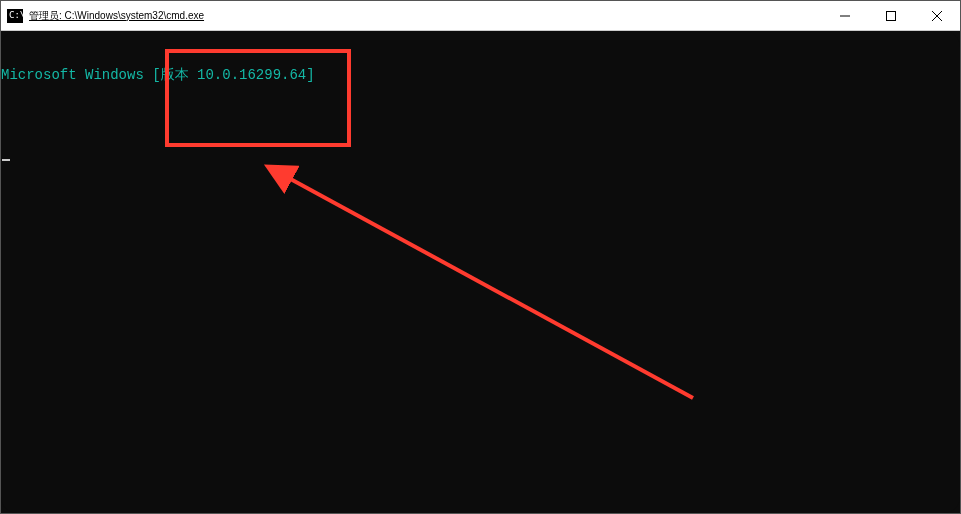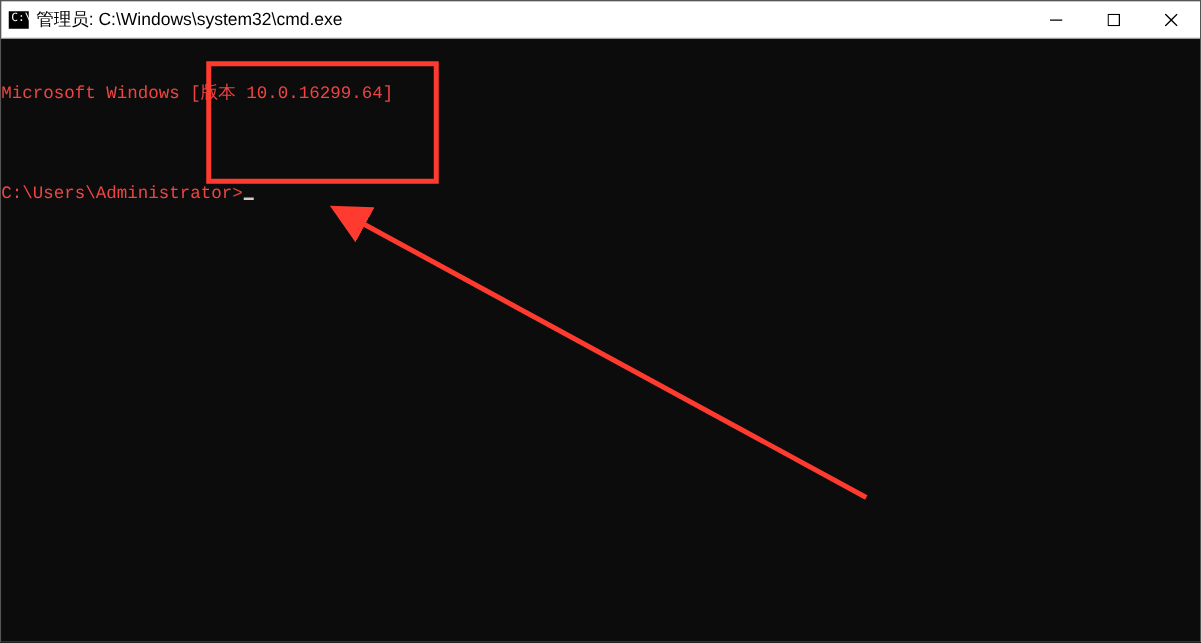--- a/index.html
+++ b/index.html
@@ -46,47 +46,49 @@
     }
     .title-icon-text {
       color: #fff;
       font-size: 9px;
       line-height: 1;
       font-family: Consolas, monospace;
     }
     .title-text {
       color: #000;
       font-family: 'Microsoft YaHei', 'Segoe UI', sans-serif;
-      font-size: 14px;
+      font-size: 10px;
+      text-decoration: underline;
     }
     .window-controls {
       display: flex;
       height: 100%;
     }
     .ctrl-btn {
       width: 46px;
       height: 100%;
       display: flex;
       align-items: center;
       justify-content: center;
       background: transparent;
       border: none;
       cursor: default;
     }
     .ctrl-btn svg { display: block; }
     .console-area {
       flex: 1;
       background: #0c0c0c;
-      color: #ef4444;
+      color: #14b8a6;
       padding: 4px 0 0 0;
       white-space: pre;
       line-height: 16px;
       font-family: 'NSimSun', Consolas, 'Courier New', monospace;
       font-size: 14px;
       position: relative;
+      border-radius: 16px;
     }
     .console-line { display: block; }
     .cursor-blink {
       display: inline-block;
       width: 8px;
       height: 2px;
       background: #cccccc;
       vertical-align: -2px;
       margin-left: 1px;
     }
@@ -127,21 +129,21 @@
           <line x1="0" y1="0" x2="10" y2="10" stroke="#000" stroke-width="1"></line>
           <line x1="10" y1="0" x2="0" y2="10" stroke="#000" stroke-width="1"></line>
         </svg>
       </button>
     </div>
   </div>
 
   <div class="console-area">
     <span class="console-line">Microsoft Windows [版本 10.0.16299.64]</span>
     <span class="console-line"></span>
-    <span class="console-line"><span>C:\Users\Administrator&gt;</span><span class="cursor-blink"></span></span>
+    <span class="console-line"><span class="cursor-blink"></span></span>
 
     <div class="annotation-box" style="left:164px;top:18px;width:186px;height:98px;border-color:#ff3b2f;"></div>
 
     <svg class="annotation-arrow" width="961" height="484" style="left:0;top:0;">
       <defs>
         <marker id="arrowhead" markerWidth="8" markerHeight="8" refX="2" refY="4" orient="auto">
           <polygon points="0 0, 8 4, 0 8" fill="#ff3b2f"></polygon>
         </marker>
       </defs>
       <line stroke="#ff3b2f" stroke-width="4" marker-end="url(#arrowhead)" x1="692" y1="367" x2="284" y2="145"></line>

